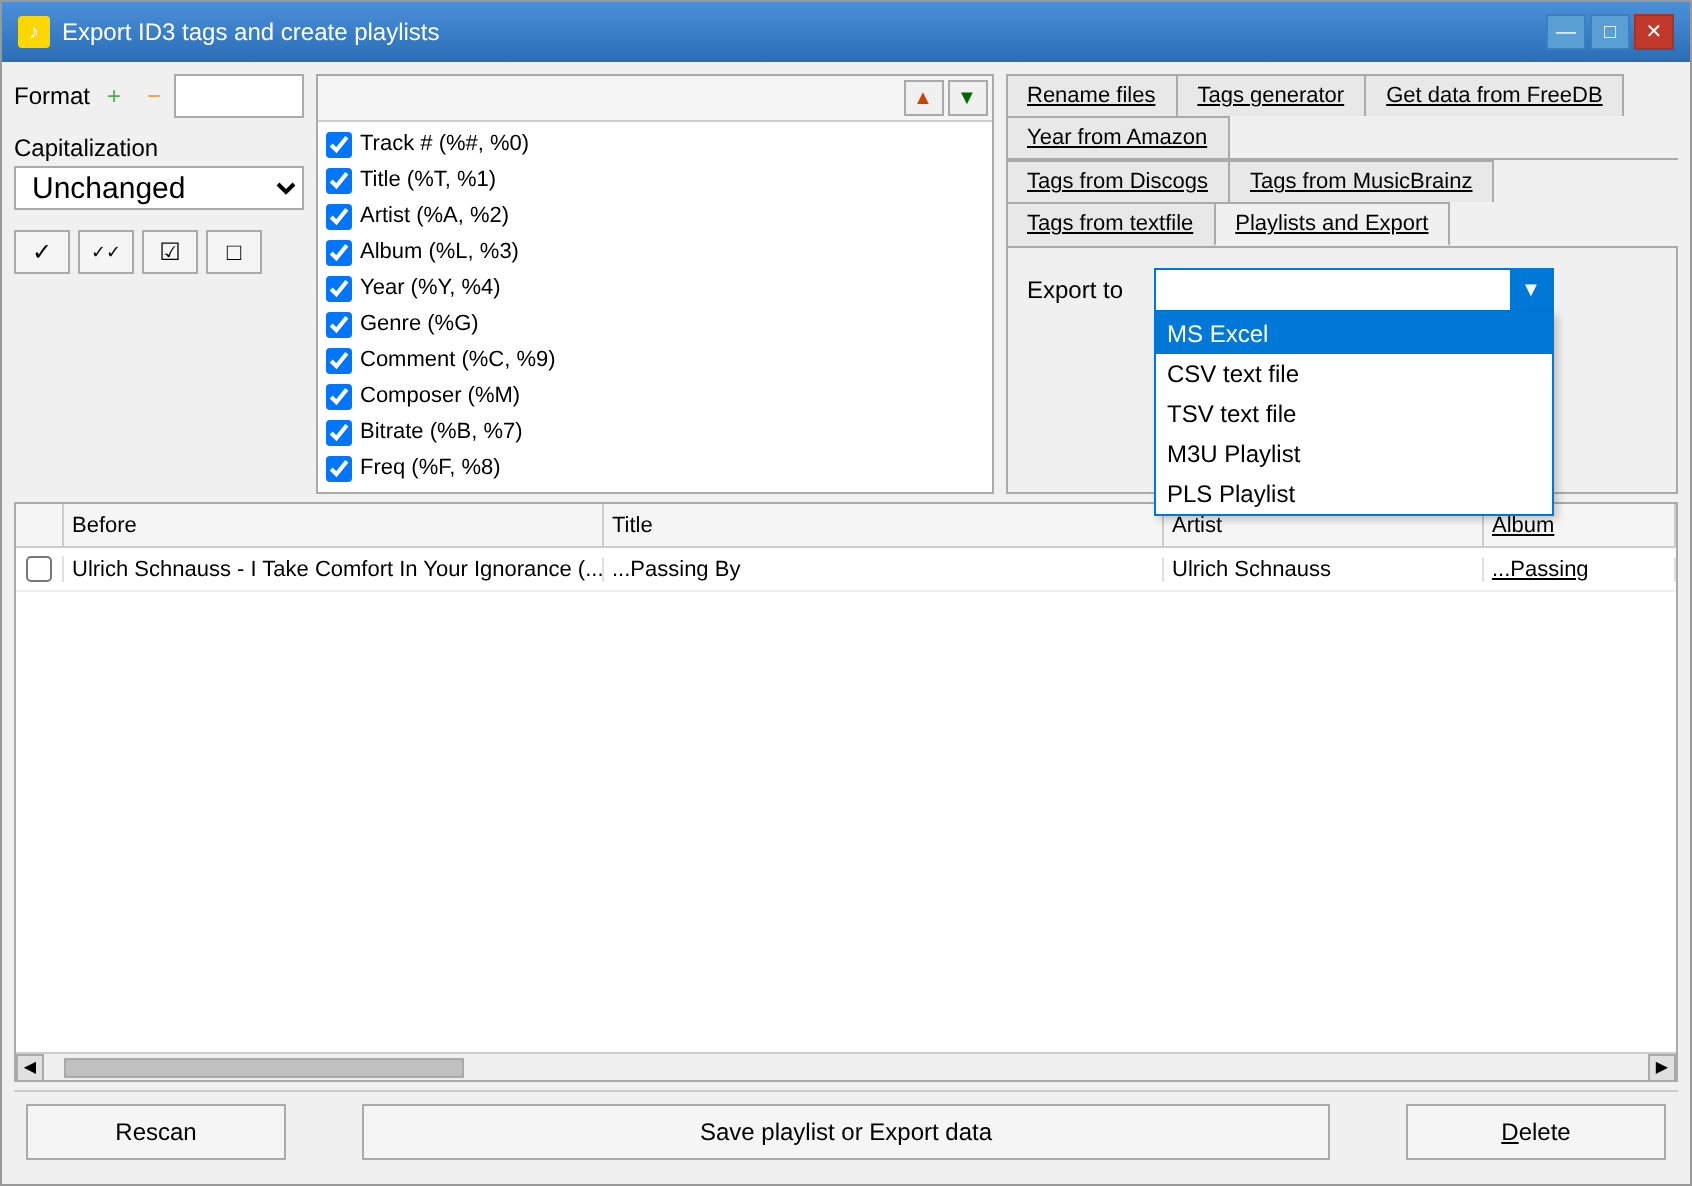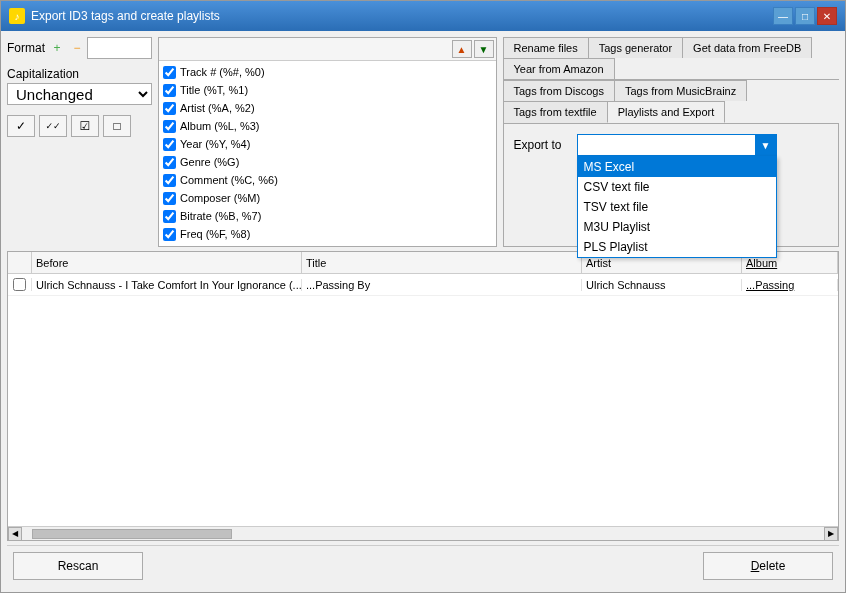--- a/index.html
+++ b/index.html
@@ -225,20 +225,21 @@
       flex: 1;
       display: flex;
       flex-direction: column;
     }
 
     .tabs-row {
       display: flex;
       flex-wrap: wrap;
       gap: 0;
       border-bottom: 1px solid #aaa;
+      text-decoration: underline;
     }
 
     .tab {
       padding: 4px 10px;
       border: 1px solid #aaa;
       border-bottom: none;
       background: #e8e8e8;
       cursor: pointer;
       font-size: 11px;
       margin-right: -1px;
@@ -530,21 +531,21 @@
           <div class="field-item">
             <input type="checkbox" class="field-checkbox" checked="" style="">
             <span>Year (%Y, %4)</span>
           </div>
           <div class="field-item">
             <input type="checkbox" class="field-checkbox" checked="" style="">
             <span>Genre (%G)</span>
           </div>
           <div class="field-item">
             <input type="checkbox" class="field-checkbox" checked="" style="">
-            <span>Comment (%C, %6)</span>
+            <span>Comment (%C, %9)</span>
           </div>
           <div class="field-item">
             <input type="checkbox" class="field-checkbox" checked="" style="">
             <span>Composer (%M)</span>
           </div>
           <div class="field-item">
             <input type="checkbox" class="field-checkbox" checked="" style="">
             <span>Bitrate (%B, %7)</span>
           </div>
           <div class="field-item">
@@ -633,16 +634,17 @@
         <div class="scrollbar-h-btn">◀</div>
         <div class="scrollbar-h-track">
           <div class="scrollbar-h-thumb"></div>
         </div>
         <div class="scrollbar-h-btn">▶</div>
       </div>
     </div>
 
     <div class="bottom-bar">
       <button class="bottom-btn rescan-btn">Rescan</button>
+      <button class="bottom-btn save-btn">Save playlist or Export data</button>
       <button class="bottom-btn delete-btn"><u>D</u>elete</button>
     </div>
   </div>
 </div>
 
 </body></html>

